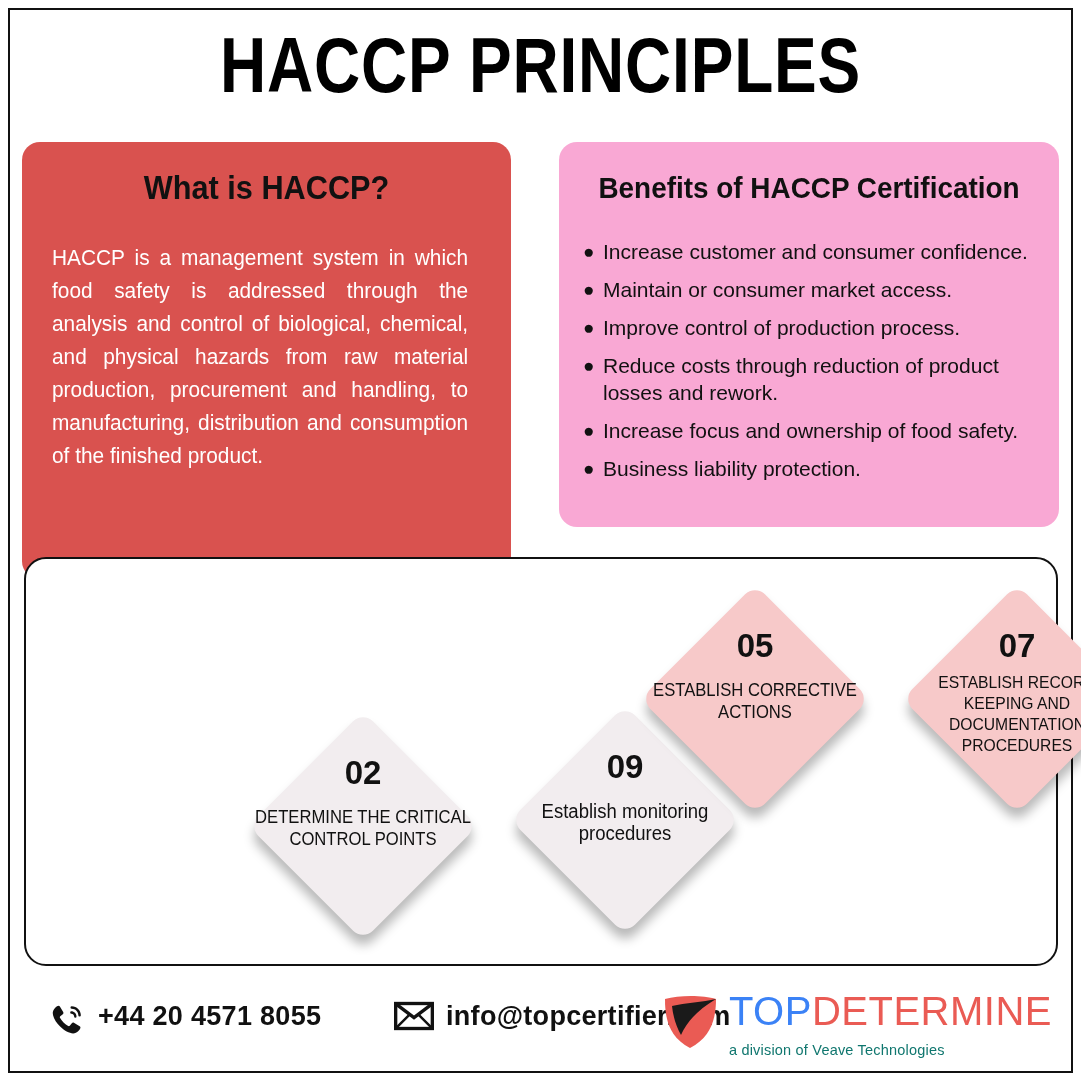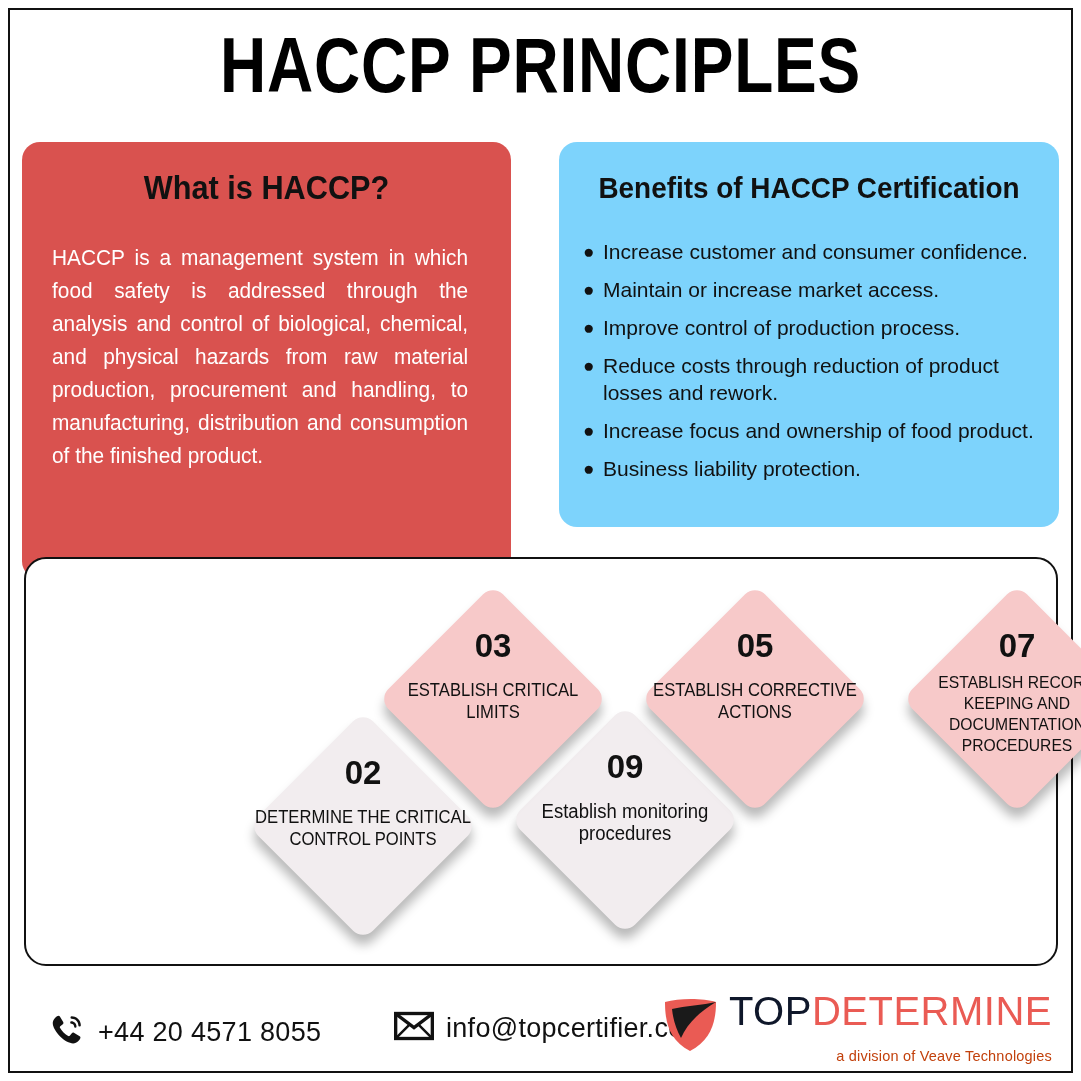--- a/index.html
+++ b/index.html
@@ -60,21 +60,21 @@
     width: 489px;
     height: 437px;
     background: #d9524f;
     padding: 26px 30px 20px 30px;
   }
   #panel-benefits {
     left: 559px;
     top: 142px;
     width: 500px;
     height: 385px;
-    background: #7dd3fc;
+    background: #f9a8d4;
     padding: 26px 22px 20px 22px;
   }
   .panel-heading {
     text-align: center;
     font-weight: bold;
     font-size: 33px;
     line-height: 40px;
     color: #111111;
     margin: 0 0 34px 0;
     font-family: "Liberation Sans Narrow", "Liberation Sans", sans-serif;
@@ -174,23 +174,23 @@
   #footer {
     position: absolute;
     left: 24px;
     top: 985px;
     width: 1034px;
     height: 88px;
   }
   .contact {
     position: absolute;
     display: flex;
-    align-items: center;
     gap: 12px;
-    top: 26px;
+    top: 16px;
+    font-weight: bold;
   }
   #contact-phone { left: 24px; }
   #contact-mail  { left: 370px; }
   .contact-text {
     font-size: 27px;
     color: #111111;
     font-family: "Liberation Sans Narrow", "Liberation Sans", sans-serif;
     letter-spacing: 0.3px;
     white-space: nowrap;
   }
@@ -202,29 +202,29 @@
     align-items: center;
     gap: 8px;
   }
   #logo-text { line-height: 1; }
   #logo-word {
     font-size: 40px;
     font-family: "Liberation Sans Narrow", "Liberation Sans", sans-serif;
     letter-spacing: 0.5px;
     white-space: nowrap;
   }
-  #logo-word .top { color: #0f172a; }
+  #logo-word .top { color: #3b82f6; }
   #logo-word .cert { color: #ea5b54; }
   #logo-tag {
     font-size: 14.5px;
-    color: #c2410c;
-    text-align: right;
+    color: #0f766e;
+    text-align: left;
     font-family: "Liberation Sans Narrow", "Liberation Sans", sans-serif;
     letter-spacing: 0.2px;
-    margin-top: 18px;
+    margin-top: 12px;
     white-space: nowrap;
   }
 </style>
 </head>
 <body>
 
 <div id="page">
 
   <div id="outer-frame"></div>
 
@@ -232,49 +232,44 @@
 
   <div class="panel" id="panel-what">
     <div class="panel-heading">What is HACCP?</div>
     <div id="what-body">HACCP is a management system in which food safety is addressed through the analysis and control of biological, chemical, and physical hazards from raw material production, procurement and handling, to manufacturing, distribution and consumption of the finished product.</div>
   </div>
 
   <div class="panel" id="panel-benefits">
     <div class="panel-heading">Benefits of HACCP Certification</div>
     <ul id="benefit-list">
       <li><span class="bullet">●</span><span>Increase customer and consumer confidence.</span></li>
-      <li><span class="bullet">●</span><span>Maintain or increase market access.</span></li>
+      <li><span class="bullet">●</span><span>Maintain or consumer market access.</span></li>
       <li><span class="bullet">●</span><span>Improve control of production process.</span></li>
       <li><span class="bullet">●</span><span>Reduce costs through reduction of product losses and rework.</span></li>
-      <li><span class="bullet">●</span><span>Increase focus and ownership of food product.</span></li>
+      <li><span class="bullet">●</span><span>Increase focus and ownership of food safety.</span></li>
       <li><span class="bullet">●</span><span>Business liability protection.</span></li>
     </ul>
   </div>
 
   <div id="diamond-box">
 
     <div class="dwrap" style="left:222px; top:152px;">
       <div class="diamond light" style="left:34px; top:34px;"></div>
       <div class="dlabel dnum">02</div>
       <div class="dlabel dtext" style="width:238px; left:-4px;">DETERMINE THE CRITICAL CONTROL POINTS</div>
     </div>
 
     <div class="dwrap" style="left:484px; top:146px;">
       <div class="diamond light" style="left:34px; top:34px;"></div>
       <div class="dlabel dnum">09</div>
       <div class="dlabel dtext" style="width:224px; left:3px; font-size:19.5px;">Establish monitoring procedures</div>
     </div>
 
 
 
-    <div class="dwrap" style="left:352px; top:25px;">
-      <div class="diamond pink" style="left:34px; top:34px;"></div>
-      <div class="dlabel dnum">03</div>
-      <div class="dlabel dtext" style="width:212px; left:9px;">ESTABLISH CRITICAL LIMITS</div>
-    </div>
 
     <div class="dwrap" style="left:614px; top:25px;text-decoration:underline;">
       <div class="diamond pink" style="left:34px; top:34px;"></div>
       <div class="dlabel dnum">05</div>
       <div class="dlabel dtext" style="width:244px; left:-7px;">ESTABLISH CORRECTIVE ACTIONS</div>
     </div>
 
     <div class="dwrap" style="left:876px; top:25px;">
       <div class="diamond pink" style="left:34px; top:34px;"></div>
       <div class="dlabel dnum">07</div>

